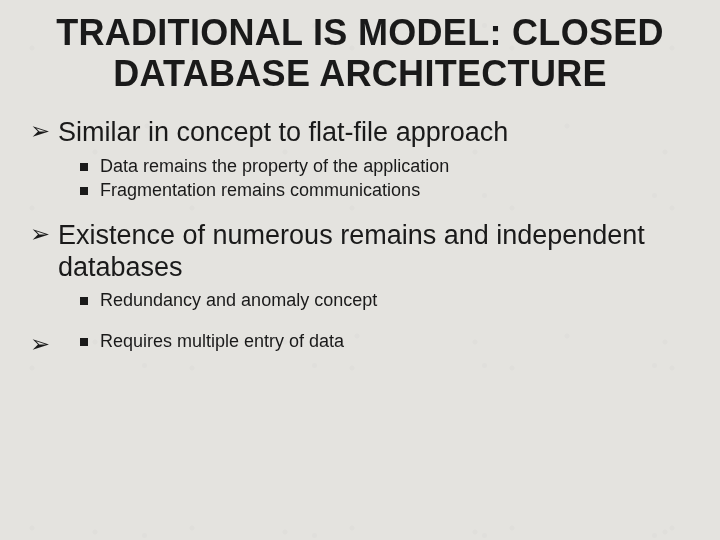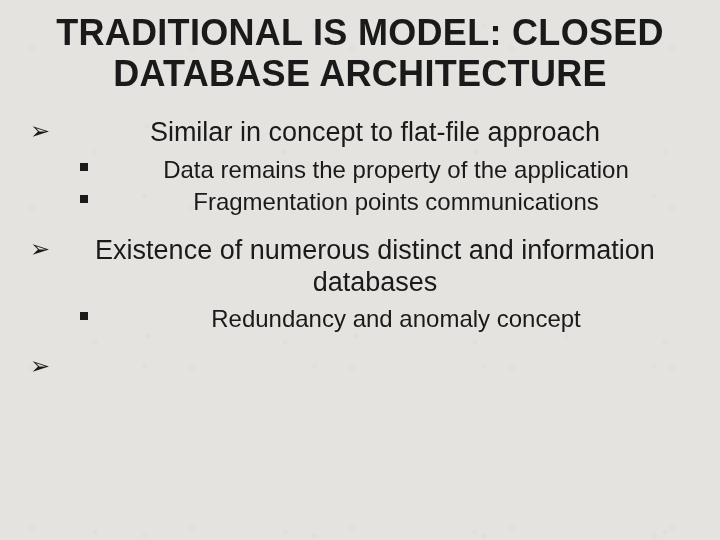--- a/index.html
+++ b/index.html
@@ -46,39 +46,38 @@
     list-style: none;
     margin: 0;
     padding: 0 0 0 2px;
   }
   ul.level1 > li {
     position: relative;
     padding-left: 28px;
     font-size: 27px;
     line-height: 1.18;
     margin-bottom: 4px;
-    text-align: center;
   }
   ul.level1 > li::before {
     content: "➢";
     position: absolute;
     left: 0;
     top: 0;
     font-size: 24px;
     color: #1a1a1a;
   }
   ul.level2 {
     list-style: none;
     margin: 6px 0 18px 0;
     padding: 0 0 0 22px;
   }
   ul.level2 > li {
     position: relative;
     padding-left: 20px;
-    font-size: 24px;
+    font-size: 18px;
     line-height: 1.25;
     margin-bottom: 2px;
   }
   ul.level2 > li::before {
     content: "";
     position: absolute;
     left: 0;
     top: 8px;
     width: 8px;
     height: 8px;
@@ -89,27 +88,28 @@
 <body>
 
 <div class="slide">
   <h1 class="title">TRADITIONAL IS MODEL: CLOSED DATABASE ARCHITECTURE</h1>
 
   <ul class="level1">
     <li>
       <span>Similar in concept to flat-file approach</span>
       <ul class="level2">
         <li><span>Data remains the property of the application</span></li>
-        <li><span>Fragmentation points communications</span></li>
+        <li><span>Fragmentation remains communications</span></li>
       </ul>
     </li>
     <li>
-      <span>Existence of numerous distinct and information databases</span>
+      <span>Existence of numerous remains and independent databases</span>
       <ul class="level2">
         <li><span>Redundancy and anomaly concept</span></li>
       </ul>
     </li>
     <li>
       <ul class="level2">
+        <li><span>Requires multiple entry of data</span></li>
       </ul>
     </li>
   </ul>
 </div>
 
 </body></html>

